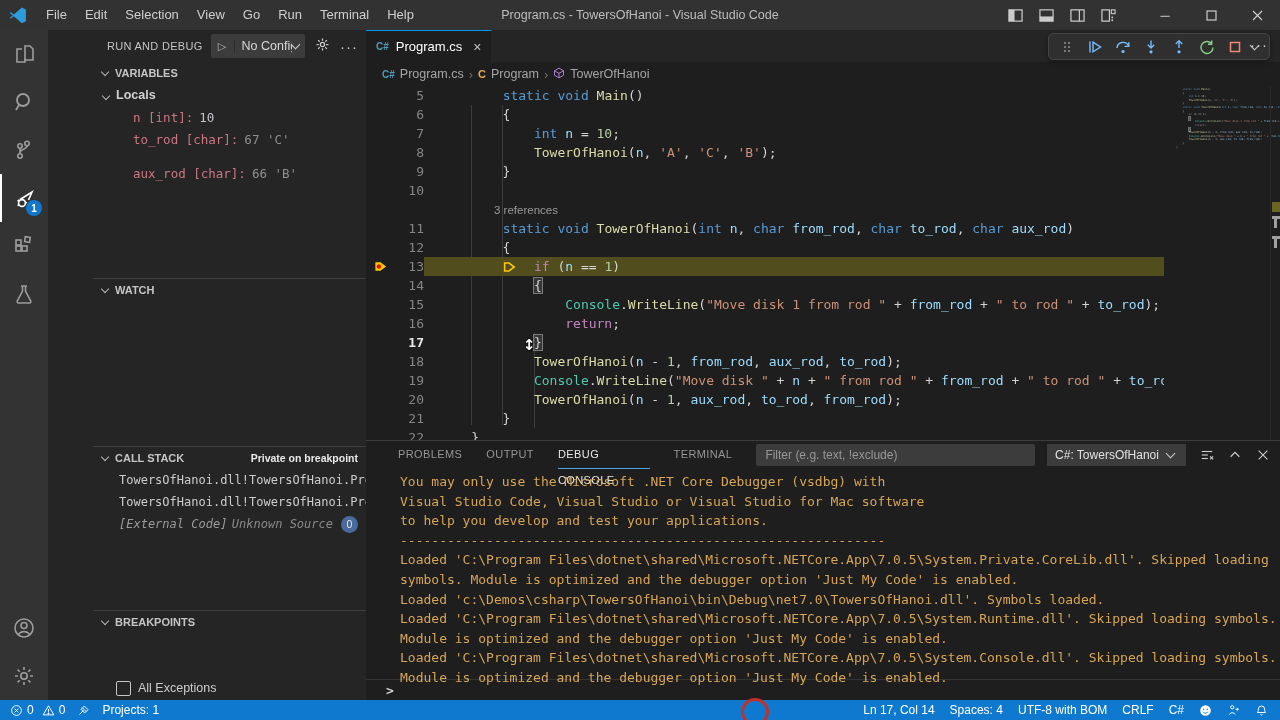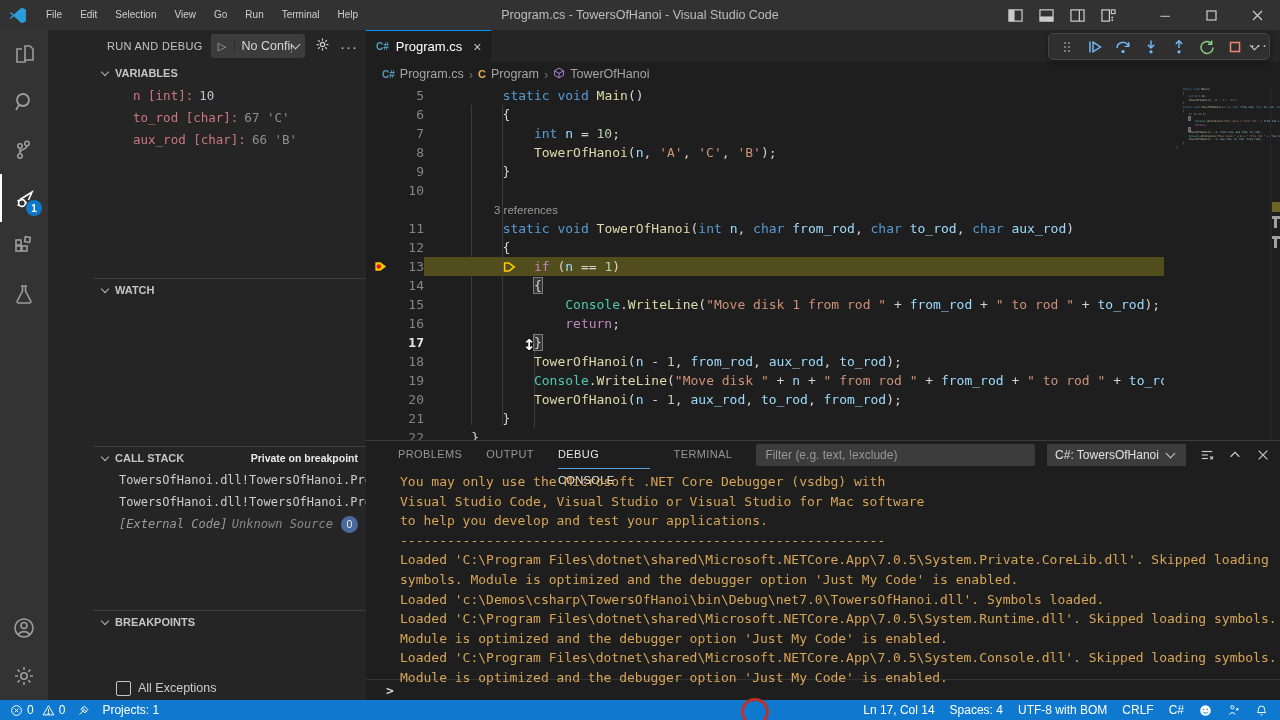--- a/index.html
+++ b/index.html
@@ -5,21 +5,21 @@
   * { margin:0; padding:0; box-sizing:border-box; }
   html,body { width:1280px; height:720px; overflow:hidden; background:#1e1e1e;
               font-family:"Liberation Sans", sans-serif; }
   .app { position:relative; width:1280px; height:720px; }
 
   
   .titlebar { position:absolute; top:0; left:0; width:1280px; height:30px;
               background:#323233; display:flex; align-items:center; color:#cccccc; }
   .vscode-logo { width:18px; height:18px; margin:0 10px 0 9px; flex:0 0 auto; }
   .menubar { display:flex; align-items:center; height:100%; }
-  .menu-item { padding:0 9px; font-size:10px; line-height:30px; color:#cfcfcf; cursor:default; }
+  .menu-item { padding:0 9px; font-size:13px; line-height:30px; color:#cfcfcf; cursor:default; }
   .win-title { position:absolute; left:0; right:0; text-align:center; font-size:12.5px; color:#bdbdbd; pointer-events:none; }
   .titlebar-right { margin-left:auto; display:flex; align-items:center; height:100%; }
   .layout-icons { display:flex; gap:16px; margin-right:26px; }
   .layout-icons svg { width:15px; height:15px; }
   .win-btn { width:46px; height:30px; display:flex; align-items:center; justify-content:center;
              font-size:13px; color:#cccccc; }
   .win-btn svg { width:11px; height:11px; }
 
   
   .activitybar { position:absolute; top:30px; left:0; width:48px; height:670px; background:#333333;
@@ -298,30 +298,33 @@
           </svg>
       </span>
       <span class="hdr-ic more-dots">···</span>
     </div>
 
     <div class="section sec-variables">
       <div class="section-hd">
         <span class="twist"></span>
         <span>VARIABLES</span>
       </div>
+      <div class="var-row">
+        <span class="var-scope"><span class="twist" style="margin-left:-14px"></span><span>Locals</span></span>
+      </div>
       <div id="vars-list">
           <div class="var-row" style="padding-left: 40px;">
             <span class="var-name">n [int]:</span>
             <span class="var-val-bright">10</span>
           </div>
           <div class="var-row" style="padding-left: 40px;">
             <span class="var-name">to_rod [char]:</span>
             <span class="var-val-dim">67 'C'</span>
           </div>
-          <div class="var-row" style="padding-left: 40px;">
+          <div class="var-row" style="padding-left: 40px; margin-top: 12px;">
             <span class="var-name">aux_rod [char]:</span>
             <span class="var-val-dim">66 'B'</span>
           </div>
         </div>
     </div>
 
     <div class="section sec-watch">
       <div class="section-hd">
         <span class="twist"></span>
         <span>WATCH</span>

